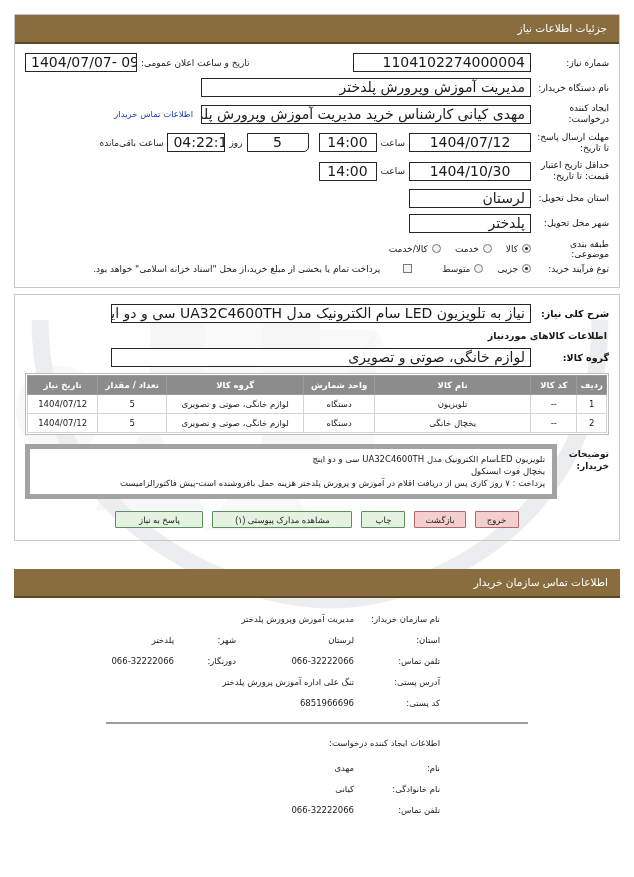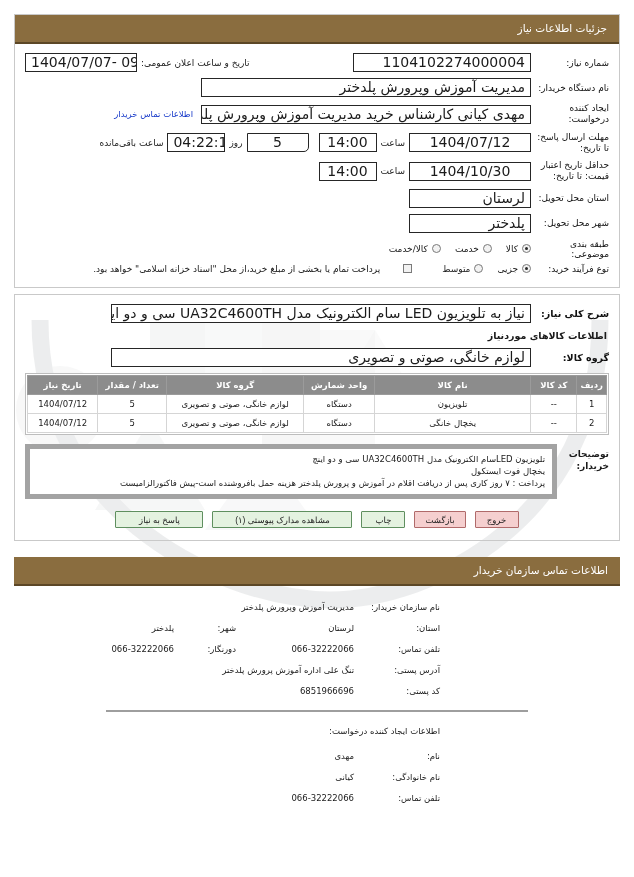--- a/index.html
+++ b/index.html
@@ -214,21 +214,21 @@
   }
   .btn.red {
     border: 1px solid #b06a6a;
     background: #f5cfcf;
   }
   .btn.wide { min-width: 140px; text-align: center; }
   .btn.med  { min-width: 88px; text-align: center; }
   .btn.sm   { min-width: 44px; text-align: center; }
 
   
-  .contact-wrap { margin-top: 16px; }
+  .contact-wrap { margin-top: 28px; }
   .contact-body { padding: 16px 0 6px 0; }
 
   .cline { display: flex; font-size: 8.5px; margin-bottom: 11px; align-items: baseline; }
   .cpad { width: 180px; flex: none; }
   .ckey { width: 86px; flex: none; text-align: right; padding-left: 8px; }
   .cval { width: 118px; flex: none; text-align: right; }
   .ckey2 { width: 62px; flex: none; text-align: right; padding-left: 8px; }
   .cval2 { width: 100px; flex: none; text-align: right; }
   .cval.ltr, .cval2.ltr { direction: ltr; text-align: right; }
 

